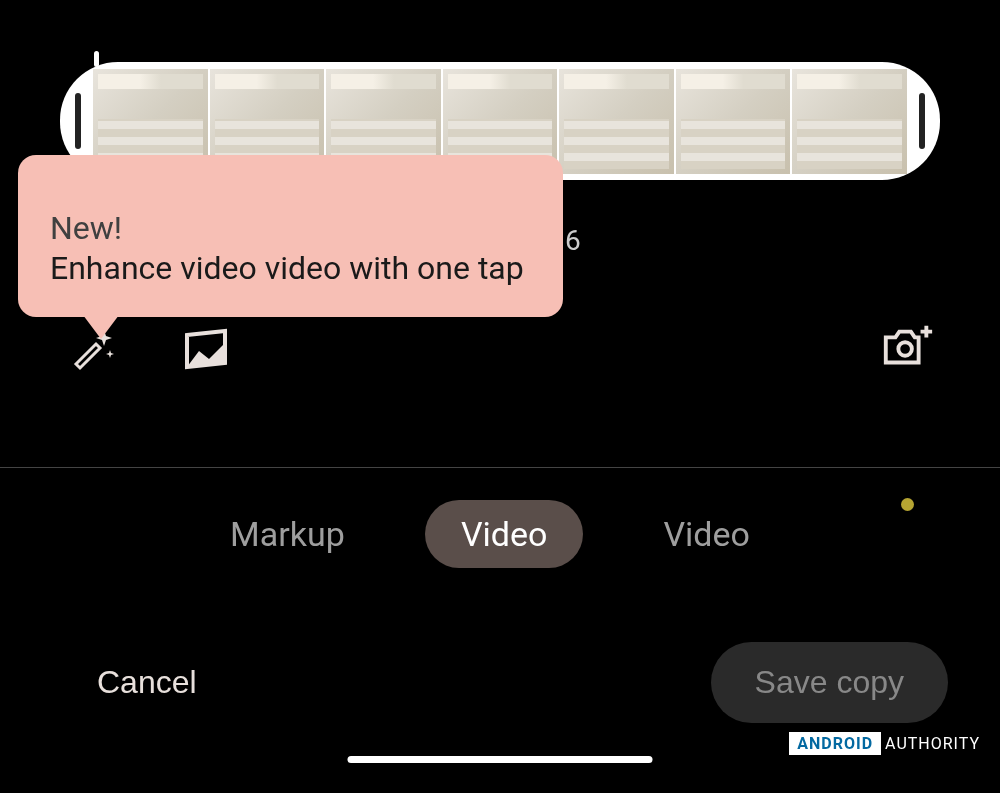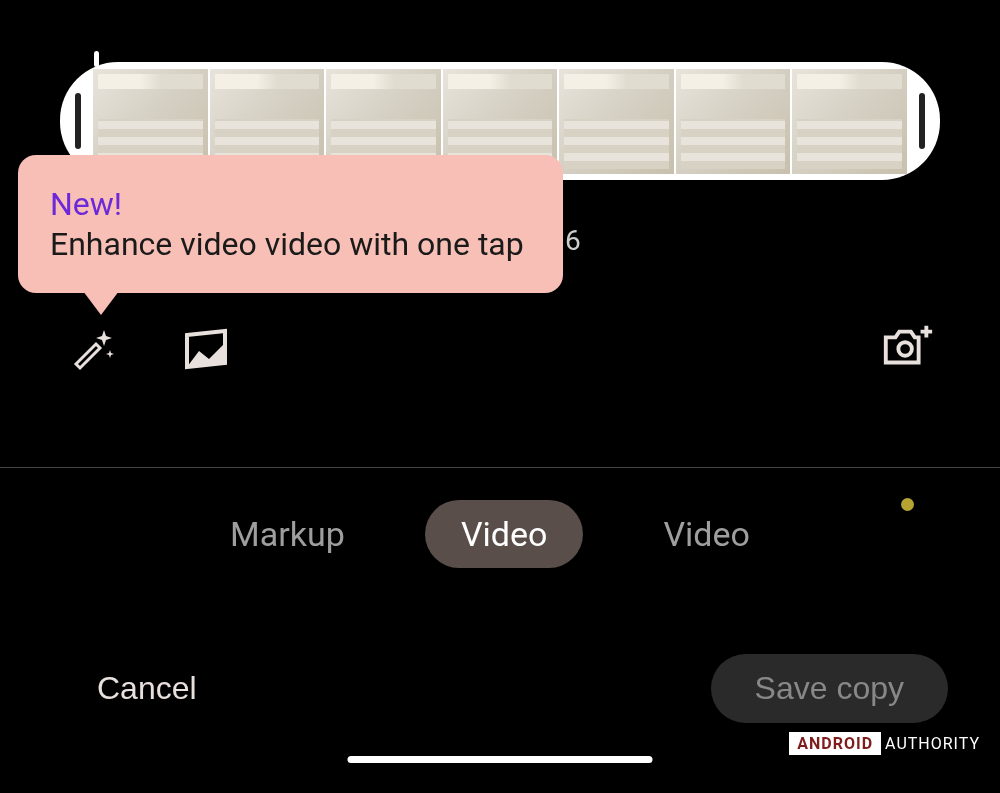--- a/index.html
+++ b/index.html
@@ -109,22 +109,23 @@
       width: 0;
       height: 0;
       border-left: 18px solid transparent;
       border-right: 18px solid transparent;
       border-top: 24px solid #f7bfb5;
     }
     
     .tooltip-title {
       font-size: 32px;
       font-weight: 400;
-      color: #6d28d9;
+      color: #404040;
       margin-bottom: 2px;
+      margin-top: 24px;
     }
     
     .tooltip-text {
       font-size: 32px;
       font-weight: 400;
       color: #1a1a1a;
     }
     
     .behind-text {
       position: absolute;
@@ -228,21 +229,21 @@
       background: none;
       border: none;
       margin-left: 45px;
     }
     
     .save-btn {
       font-size: 32px;
       color: #888;
       background: #2a2a2a;
       border: none;
-      padding: 16px 44px;
+      padding: 22px 44px;
       border-radius: 48px;
       cursor: pointer;
     }
     
     .home-indicator {
       position: absolute;
       bottom: 30px;
       left: 50%;
       transform: translateX(-50%);
       width: 305px;
@@ -257,21 +258,21 @@
       right: 20px;
       display: flex;
       align-items: center;
       gap: 4px;
       font-size: 16px;
       letter-spacing: 1px;
     }
     
     .watermark-brand {
       background: #ffffff;
-      color: #7f1d1d;
+      color: #0369a1;
       padding: 2px 8px;
       font-weight: 700;
     }
     
     .watermark-suffix {
       color: #ffffff;
       font-weight: 400;
     }
   </style>
 </head>

